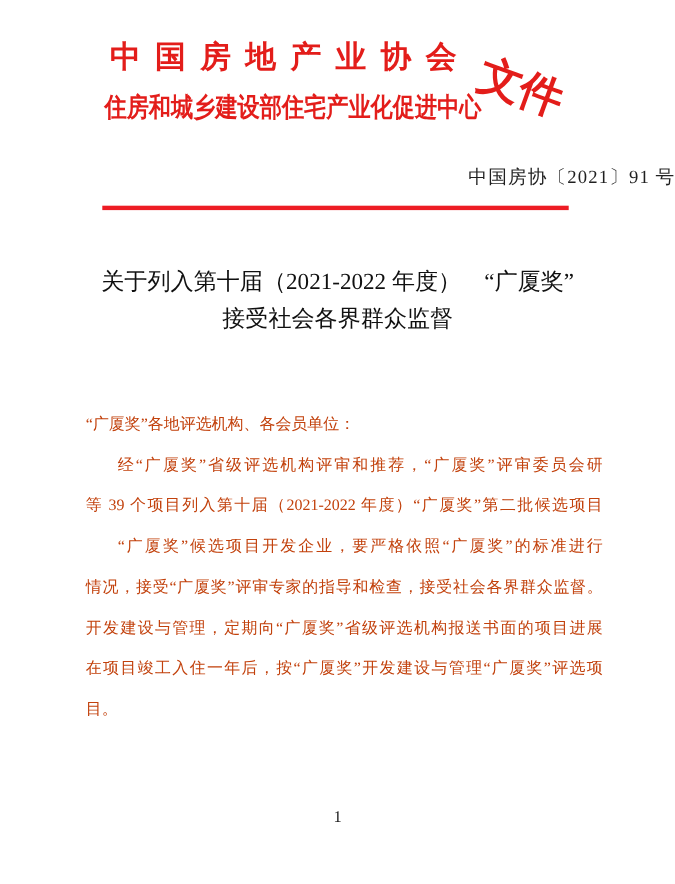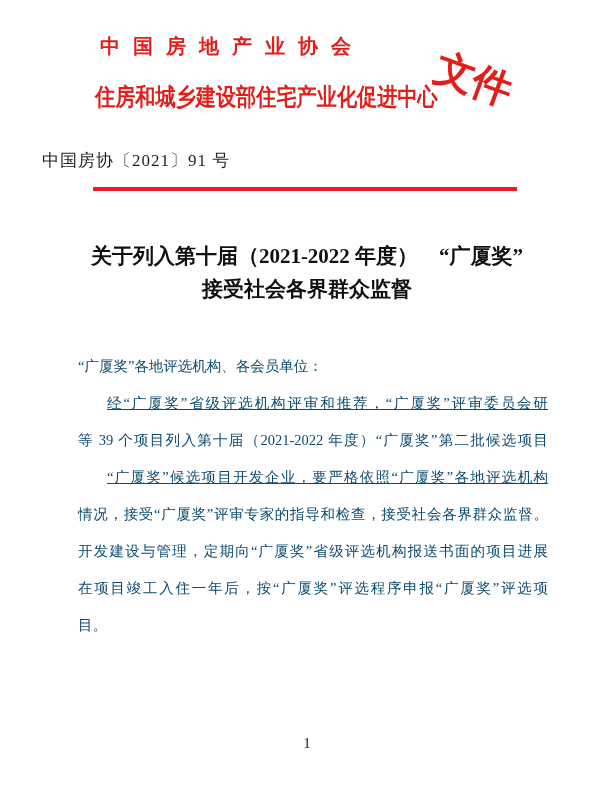--- a/index.html
+++ b/index.html
@@ -15,21 +15,21 @@
     overflow: hidden;
     font-family: "Liberation Serif", "DejaVu Serif", serif;
     color: #1c1c1c;
   }
 
   
   .org1 {
     position: absolute;
     left: 100px;
     top: 33px;
-    font-size: 20px;
+    font-size: 28px;
     font-weight: bold;
     letter-spacing: 13px;
     white-space: nowrap;
     color: var(--accent, #e31d1a);
   }
   .org2 {
     position: absolute;
     left: 95px;
     top: 81px;
     font-size: 24px;
@@ -51,21 +51,21 @@
     transform-origin: left top;
     color: var(--accent, #e31d1a);
   }
 
   
   .doc-number {
     position: absolute;
     left: 0;
     top: 149px;
     width: 614px;
-    text-align: left;
+    text-align: right;
     text-indent: 42px;
     font-size: 17px;
     letter-spacing: 1px;
     color: #1f1f1f;
   }
 
   
   .rule {
     position: absolute;
     left: 93px;
@@ -77,40 +77,39 @@
 
   
   .title {
     position: absolute;
     left: 57px;
     top: 240px;
     width: 500px;
     text-align: center;
     font-size: 21px;
     line-height: 33px;
-    font-weight: bold;
+    font-weight: normal;
     color: #101010;
   }
 
   
   .body {
     position: absolute;
     left: 78px;
-    top: 348px;
+    top: 368px;
     width: 470px;
     font-size: 14.5px;
-    color: #0c4a6e;
+    color: #c2410c;
   }
   .body-line {
     line-height: 37px;
     min-height: 37px;
   }
   .body-line.indent {
     text-indent: 2em;
-    text-decoration: underline;
   }
   .body-line.justify {
     text-align: justify;
     text-align-last: justify;
   }
 
   
   .page-num {
     position: absolute;
     left: 0;
@@ -138,22 +137,22 @@
 
   <div class="title">
     <div>关于列入第十届（2021-2022 年度）　“广厦奖”</div>
     <div>接受社会各界群众监督</div>
   </div>
 
   <div class="body">
       <div class="body-line">“广厦奖”各地评选机构、各会员单位：</div>
       <div class="body-line indent justify">经“广厦奖”省级评选机构评审和推荐，“广厦奖”评审委员会研</div>
       <div class="body-line justify">等 39 个项目列入第十届（2021-2022 年度）“广厦奖”第二批候选项目</div>
-      <div class="body-line indent justify">“广厦奖”候选项目开发企业，要严格依照“广厦奖”各地评选机构</div>
+      <div class="body-line indent justify">“广厦奖”候选项目开发企业，要严格依照“广厦奖”的标准进行</div>
       <div class="body-line justify">情况，接受“广厦奖”评审专家的指导和检查，接受社会各界群众监督。</div>
       <div class="body-line justify">开发建设与管理，定期向“广厦奖”省级评选机构报送书面的项目进展</div>
-      <div class="body-line justify">在项目竣工入住一年后，按“广厦奖”评选程序申报“广厦奖”评选项</div>
+      <div class="body-line justify">在项目竣工入住一年后，按“广厦奖”开发建设与管理“广厦奖”评选项</div>
       <div class="body-line">目。</div>
     </div>
 
   <div class="page-num">1</div>
 
 </div>
 
 </body></html>

